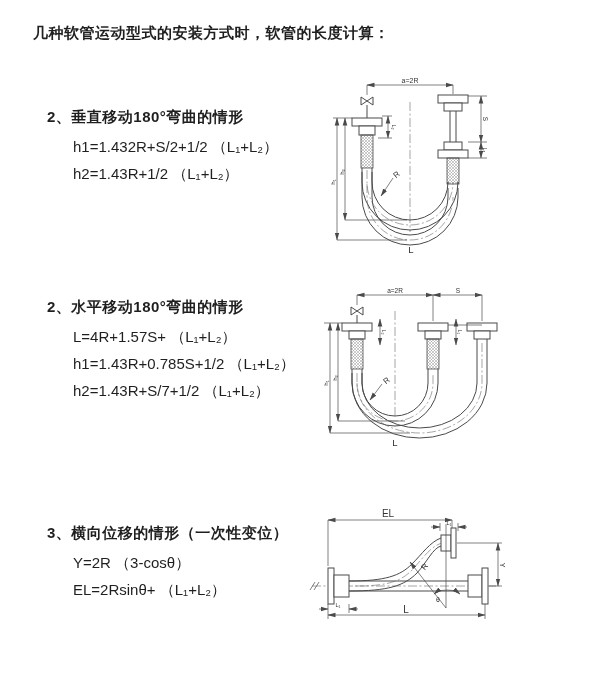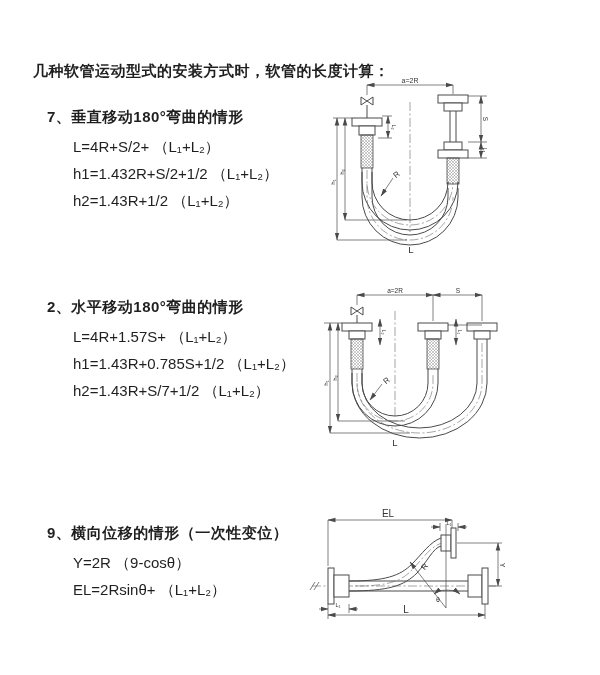--- a/index.html
+++ b/index.html
@@ -4,56 +4,55 @@
 <style>
   html,body { margin:0; padding:0; }
   body {
     width:600px; height:675px; position:relative;
     background:#ffffff; color:#1f1f1f;
     font-family:"Liberation Sans", sans-serif;
     overflow:hidden;
   }
   .title {
     position:absolute; left:33px; top:24px;
-    font-size:15px; font-weight:bold; letter-spacing:0.5px;margin-top:38px;
+    font-size:15px; font-weight:bold; letter-spacing:0.5px;
   }
   .sec { position:absolute; left:47px; width:280px; }
   .sec-heading { font-size:15px; font-weight:bold; margin:0 0 11px 0; letter-spacing:0.5px; }
   .formula { font-size:15px; line-height:18px; margin:0 0 9px 26px; white-space:nowrap; }
   .diagram { position:absolute; }
   .diagram svg { display:block; }
   svg text { font-family:"Liberation Sans", sans-serif; fill:#333333; }
   .obj   { stroke:#4a4a4a; stroke-width:1;   fill:none; }
   .thin  { stroke:#4a4a4a; stroke-width:0.7; fill:none; }
   .cl    { stroke:#6a6a6a; stroke-width:0.6; fill:none; stroke-dasharray:9 2.5 2 2.5; }
   .braidr{ stroke:#4a4a4a; stroke-width:0.8; }
   .fit   { stroke:#4a4a4a; stroke-width:1; fill:#ffffff; }
 </style>
 </head>
 <body>
 
 <div class="title">几种软管运动型式的安装方式时，软管的长度计算：</div>
 
 <div class="sec" style="top:108px;">
-  <div class="sec-heading">7、垂直移动180°弯曲的情形</div>
-  <div class="formula">L=4R+S/2+ （L₁+L₂）</div>
+  <div class="sec-heading">2、垂直移动180°弯曲的情形</div>
   <div class="formula">h1=1.432R+S/2+1/2 （L₁+L₂）</div>
   <div class="formula">h2=1.43R+1/2 （L₁+L₂）</div>
 </div>
 
 <div class="sec" style="top:298px;">
   <div class="sec-heading">2、水平移动180°弯曲的情形</div>
   <div class="formula">L=4R+1.57S+ （L₁+L₂）</div>
   <div class="formula">h1=1.43R+0.785S+1/2 （L₁+L₂）</div>
   <div class="formula">h2=1.43R+S/7+1/2 （L₁+L₂）</div>
 </div>
 
 <div class="sec" style="top:524px;">
-  <div class="sec-heading">9、横向位移的情形（一次性变位）</div>
-  <div class="formula">Y=2R （9-cosθ）</div>
+  <div class="sec-heading">3、横向位移的情形（一次性变位）</div>
+  <div class="formula">Y=2R （3-cosθ）</div>
   <div class="formula">EL=2Rsinθ+ （L₁+L₂）</div>
 </div>
 
 <div class="diagram" style="left:315px; top:72px;">
 <svg width="285" height="195" viewBox="0 0 285 195">
   <defs>
     <pattern id="braid1" patternUnits="userSpaceOnUse" width="3" height="3">
       <path d="M0,3 L3,0 M0,0 L3,3" stroke="#8a8a8a" stroke-width="0.45"></path>
     </pattern>
     <marker id="arr1" viewBox="0 0 8 6" refX="7.5" refY="3" markerWidth="8" markerHeight="6" orient="auto-start-reverse" markerUnits="userSpaceOnUse">

